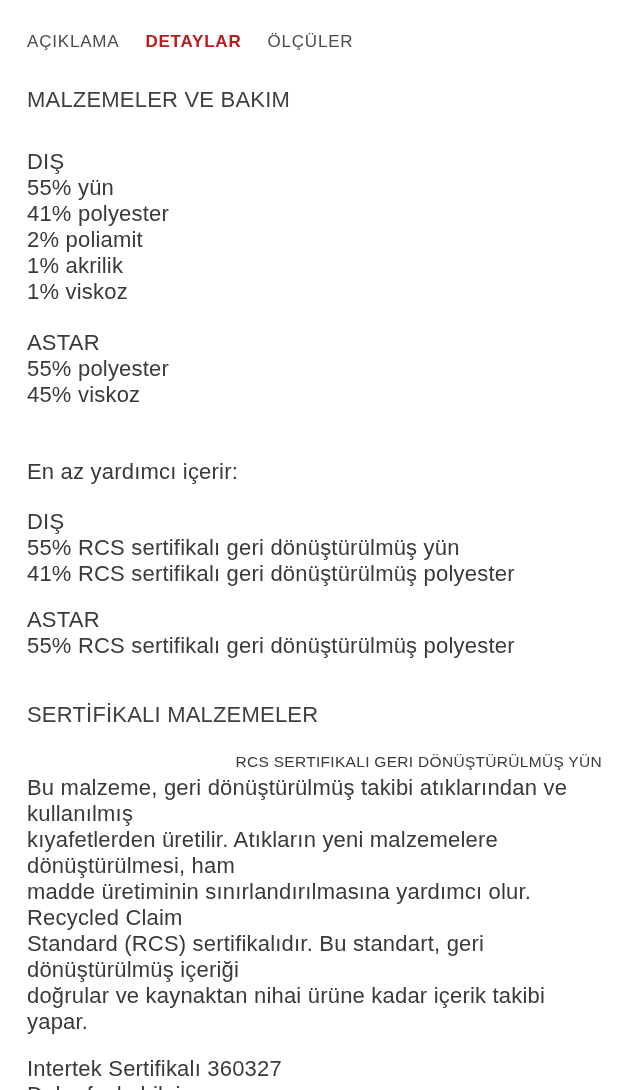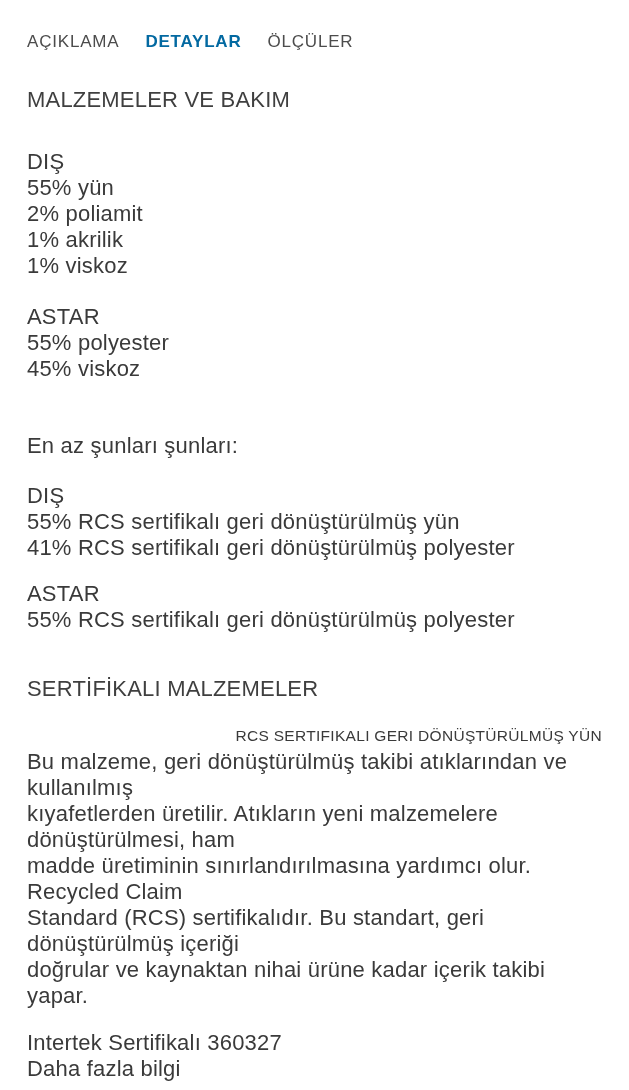--- a/index.html
+++ b/index.html
@@ -29,21 +29,21 @@
     padding: 0;
     margin: 0;
     font-family: inherit;
     font-size: 17px;
     letter-spacing: 0.8px;
     color: #4c4c4c;
     line-height: 23px;
     cursor: pointer;
   }
   .tab.active {
-    color: #0369a1;
+    color: #b91c1c;
     font-weight: 700;
   }
 
   
   .line, .h {
     font-size: 22px;
     line-height: 26px;
     letter-spacing: 0.2px;
     color: #3a3a3a;
   }
@@ -117,32 +117,33 @@
     <button class="tab active">DETAYLAR</button>
     <button class="tab">ÖLÇÜLER</button>
   </nav>
 
   <div class="h mb36">MALZEMELER VE BAKIM</div>
 
 
   <div class="group mb25">
     <div class="line">DIŞ</div>
     <div class="line">55% yün</div>
+    <div class="line">41% polyester</div>
     <div class="line">2% poliamit</div>
     <div class="line">1% akrilik</div>
     <div class="line">1% viskoz</div>
   </div>
 
   <div class="group mb51">
     <div class="line">ASTAR</div>
     <div class="line">55% polyester</div>
     <div class="line">45% viskoz</div>
   </div>
 
-  <div class="line mb24">En az şunları şunları:</div>
+  <div class="line mb24">En az yardımcı içerir:</div>
 
   <div class="group mb20">
     <div class="line">DIŞ</div>
     <div class="line">55% RCS sertifikalı geri dönüştürülmüş yün</div>
     <div class="line">41% RCS sertifikalı geri dönüştürülmüş polyester</div>
   </div>
 
   <div class="group mb43">
     <div class="line">ASTAR</div>
     <div class="line">55% RCS sertifikalı geri dönüştürülmüş polyester</div>

